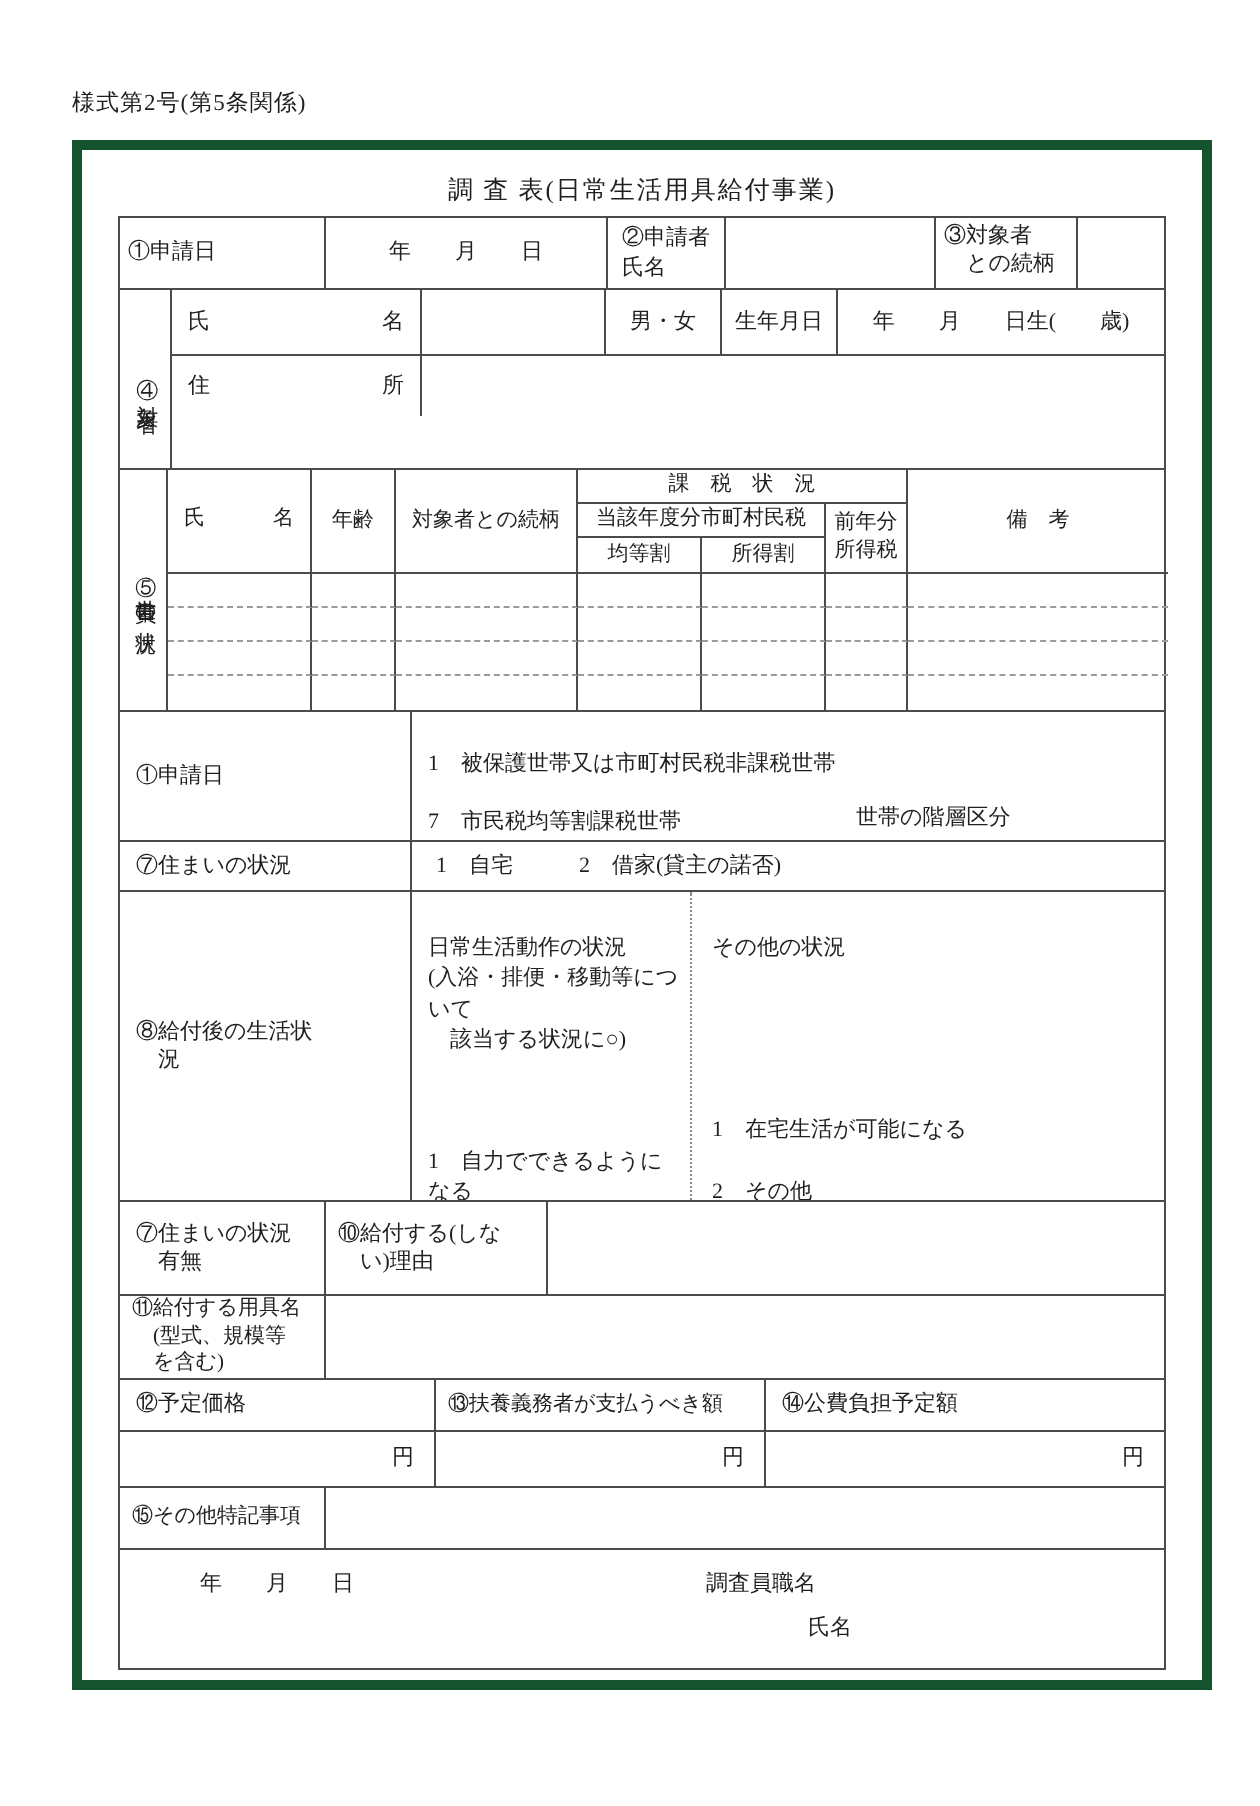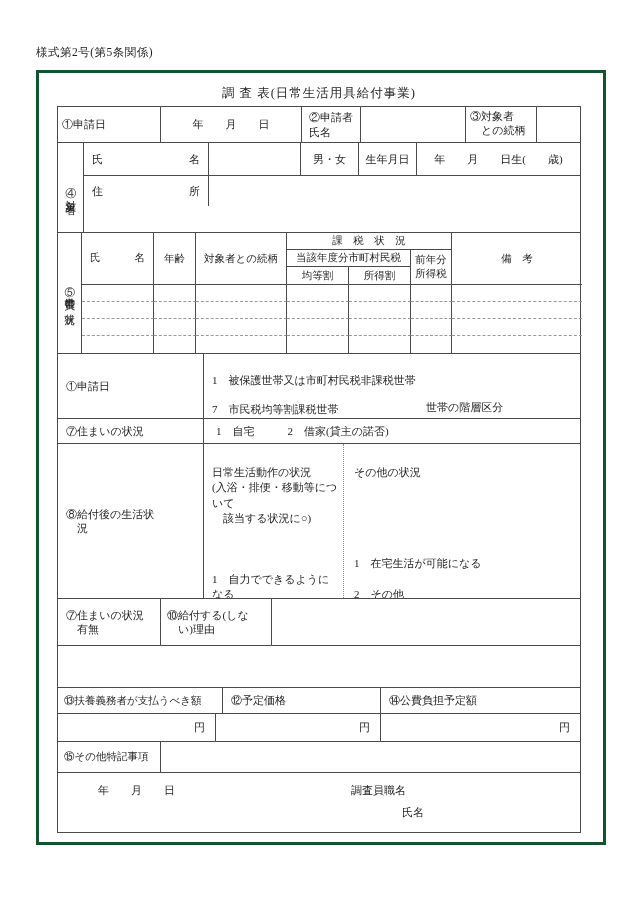--- a/index.html
+++ b/index.html
@@ -1,21 +1,21 @@
 <!DOCTYPE html>
 <html><head>
 <meta charset="utf-8">
 <style>
   html,body{margin:0;padding:0;background:#fff;}
   .page{position:relative;width:630px;height:903px;background:#ffffff;
         font-family:"Liberation Serif","DejaVu Serif",serif;color:#1f1f1f;
         font-size:11px;line-height:1.3;}
   .form-code{position:absolute;left:36px;top:45px;font-size:11.5px;letter-spacing:.5px;}
   .outer-box{position:absolute;left:36px;top:70px;width:570px;height:775px;
-             border:3px solid #14532d;box-sizing:border-box;}
+             border:5px solid #14532d;box-sizing:border-box;}
   .title{position:absolute;left:18px;top:12px;width:524px;text-align:center;
          font-size:12.5px;letter-spacing:1px;}
   .tbl{position:absolute;left:18px;top:33px;width:524px;border:1px solid #4a4a4a;
        box-sizing:border-box;background:#fff;}
   .tbl > div{box-sizing:border-box;}
   .tbl > div + div{border-top:1px solid #4a4a4a;}
   .r{display:flex;align-items:stretch;}
   .c{box-sizing:border-box;border-right:1px solid #4a4a4a;padding:2px 4px;
      white-space:pre-line;overflow:hidden;}
   .c.last{border-right:none;flex:1;}
@@ -167,26 +167,29 @@
 
       <div class="r" style="height:47px">
         <div class="c vmid" style="flex:0 0 103px;display:flex;padding-left:8px">⑦住まいの状況
 　有無</div>
         <div class="c vmid" style="flex:0 0 111px;display:flex;padding-left:6px">⑩給付する(しな
 　い)理由</div>
         <div class="c last"></div>
       </div>
 
       <div class="r" style="height:42px">
+        <div class="c vmid" style="flex:0 0 103px;display:flex;padding-left:6px;line-height:13.5px;font-size:10.5px">⑪給付する用具名
+　(型式、規模等
+　を含む)</div>
         <div class="c last"></div>
       </div>
 
       <div class="r" style="height:26px">
+        <div class="c vmid" style="flex:0 0 158px;display:flex;padding-left:8px">⑫予定価格</div>
         <div class="c vmid" style="flex:0 0 165px;display:flex;padding-left:6px;font-size:10.5px">⑬扶養義務者が支払うべき額</div>
-        <div class="c vmid" style="flex:0 0 158px;display:flex;padding-left:8px">⑫予定価格</div>
         <div class="c last vmid" style="display:flex;padding-left:8px">⑭公費負担予定額</div>
       </div>
 
       <div class="r" style="height:28px">
         <div class="c vmid" style="flex:0 0 158px;display:flex;justify-content:flex-end;padding-right:10px">円</div>
         <div class="c vmid" style="flex:0 0 165px;display:flex;justify-content:flex-end;padding-right:10px">円</div>
         <div class="c last vmid" style="display:flex;justify-content:flex-end;padding-right:10px">円</div>
       </div>
 
       <div class="r" style="height:31px">

